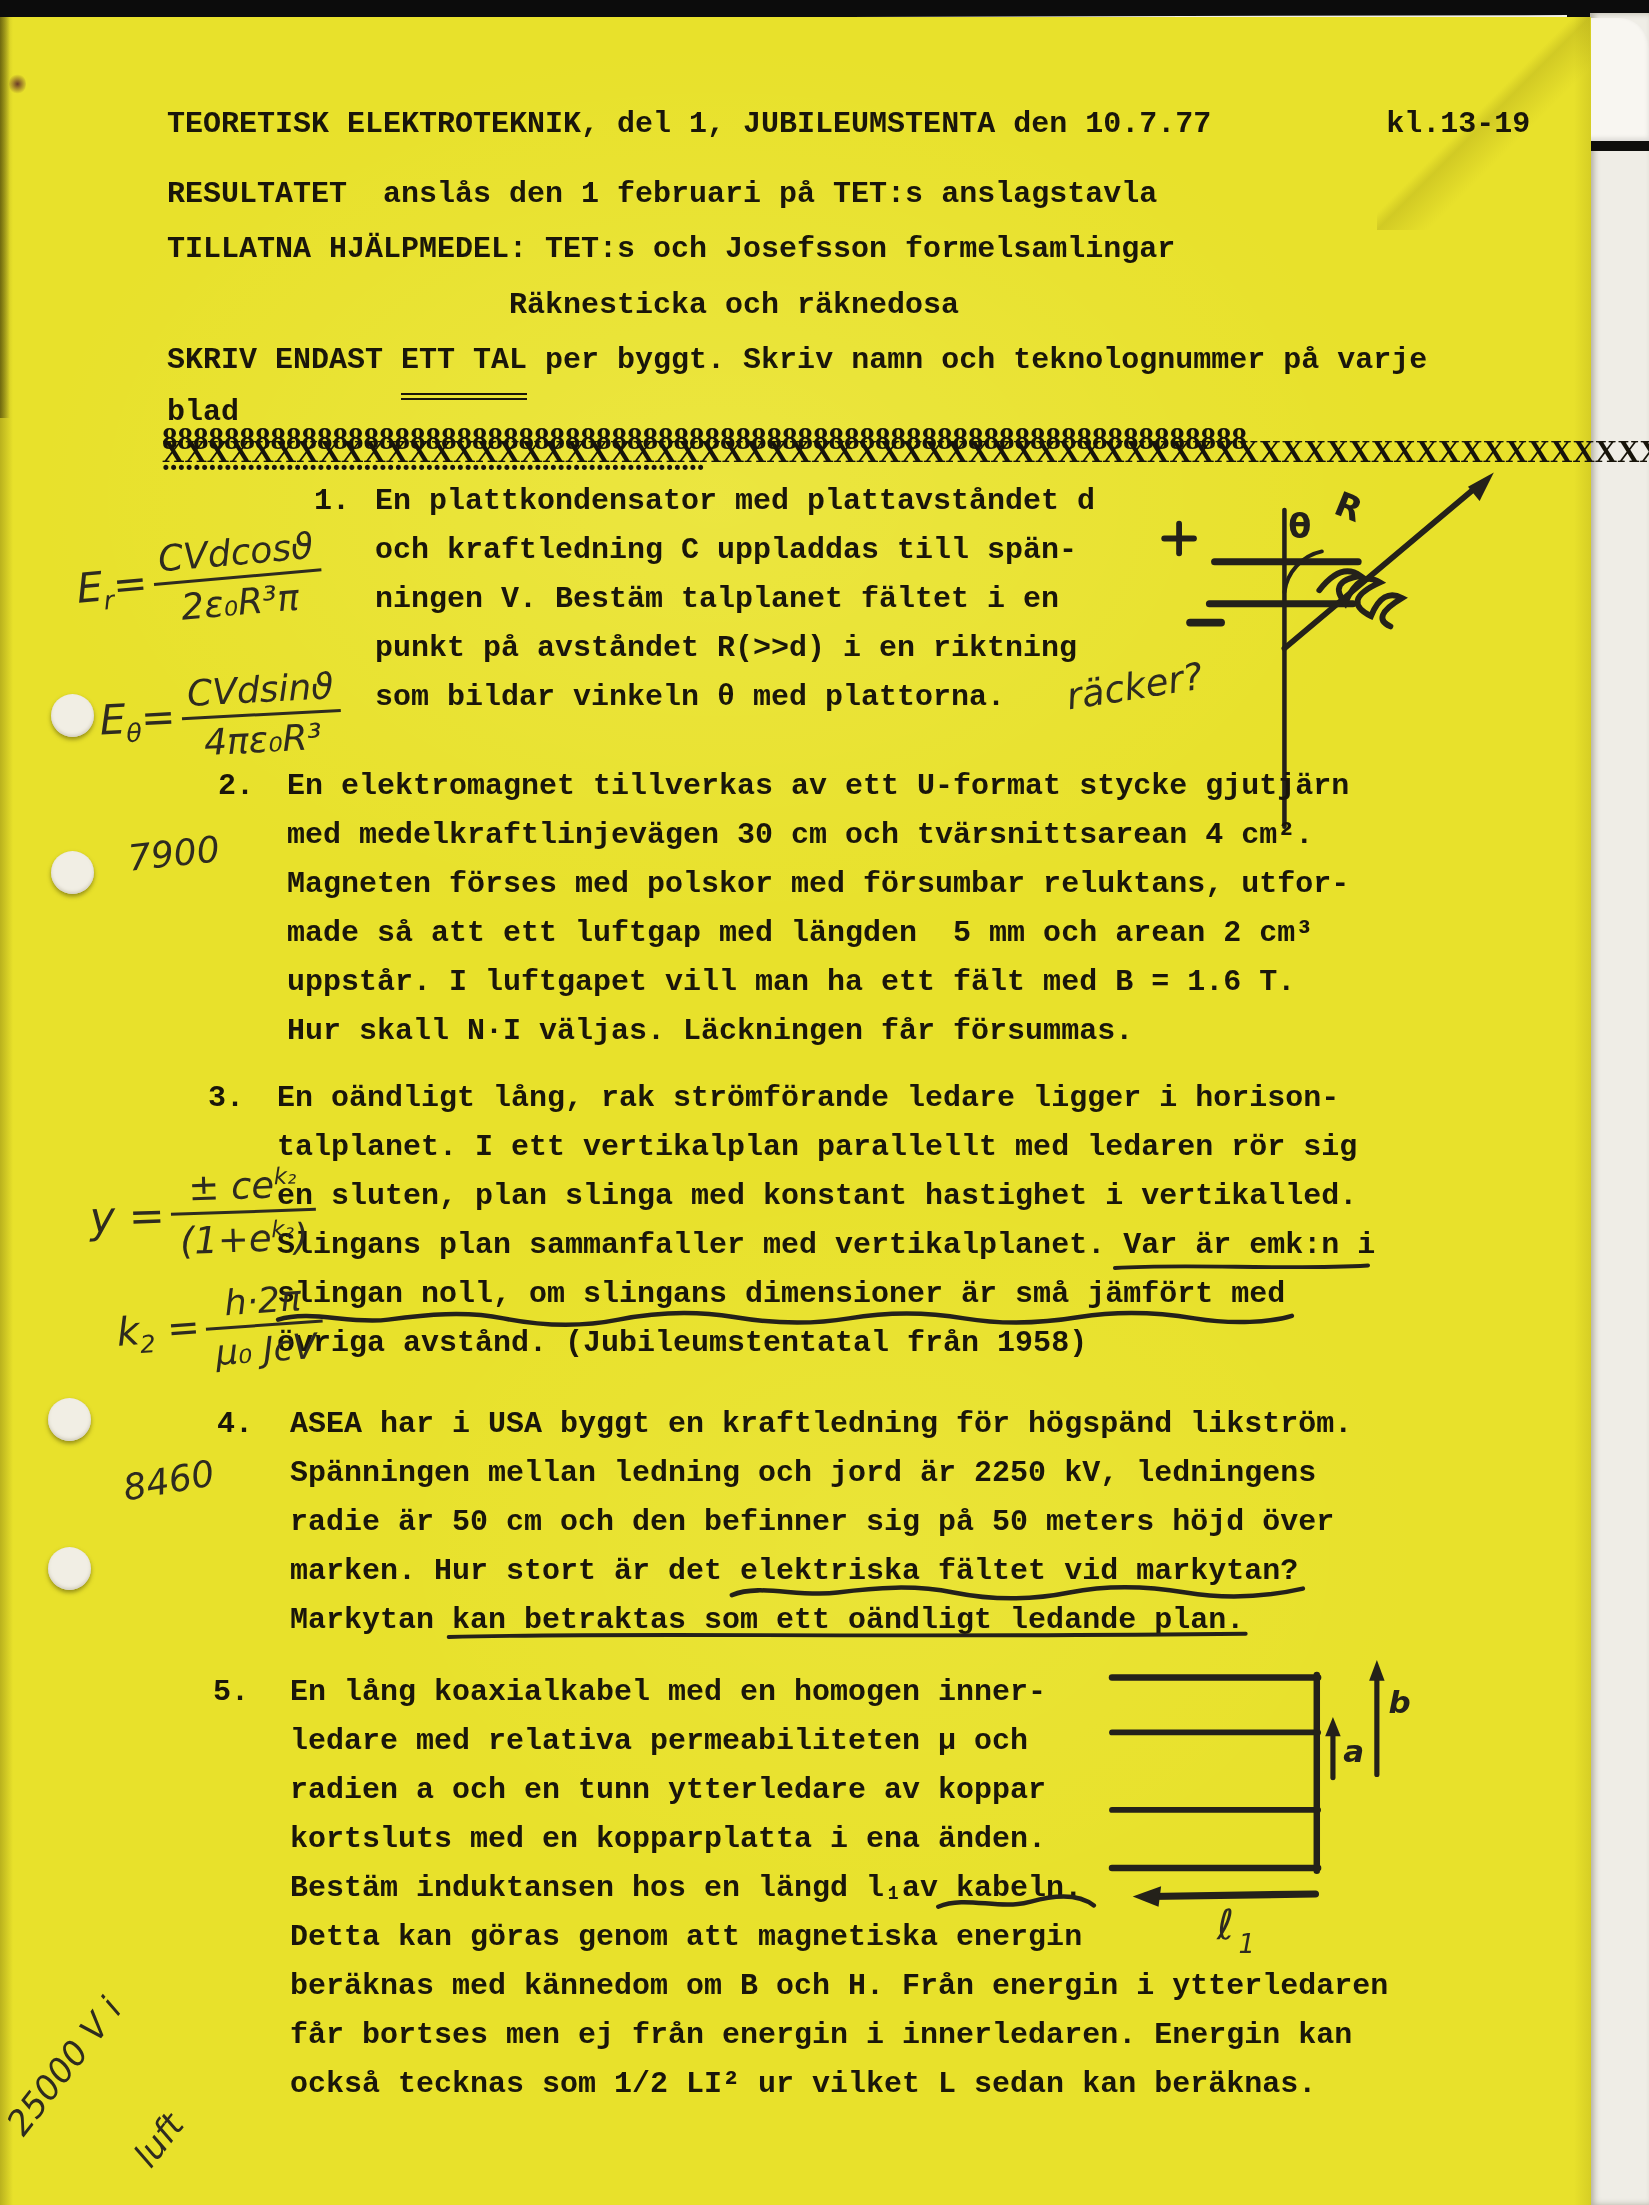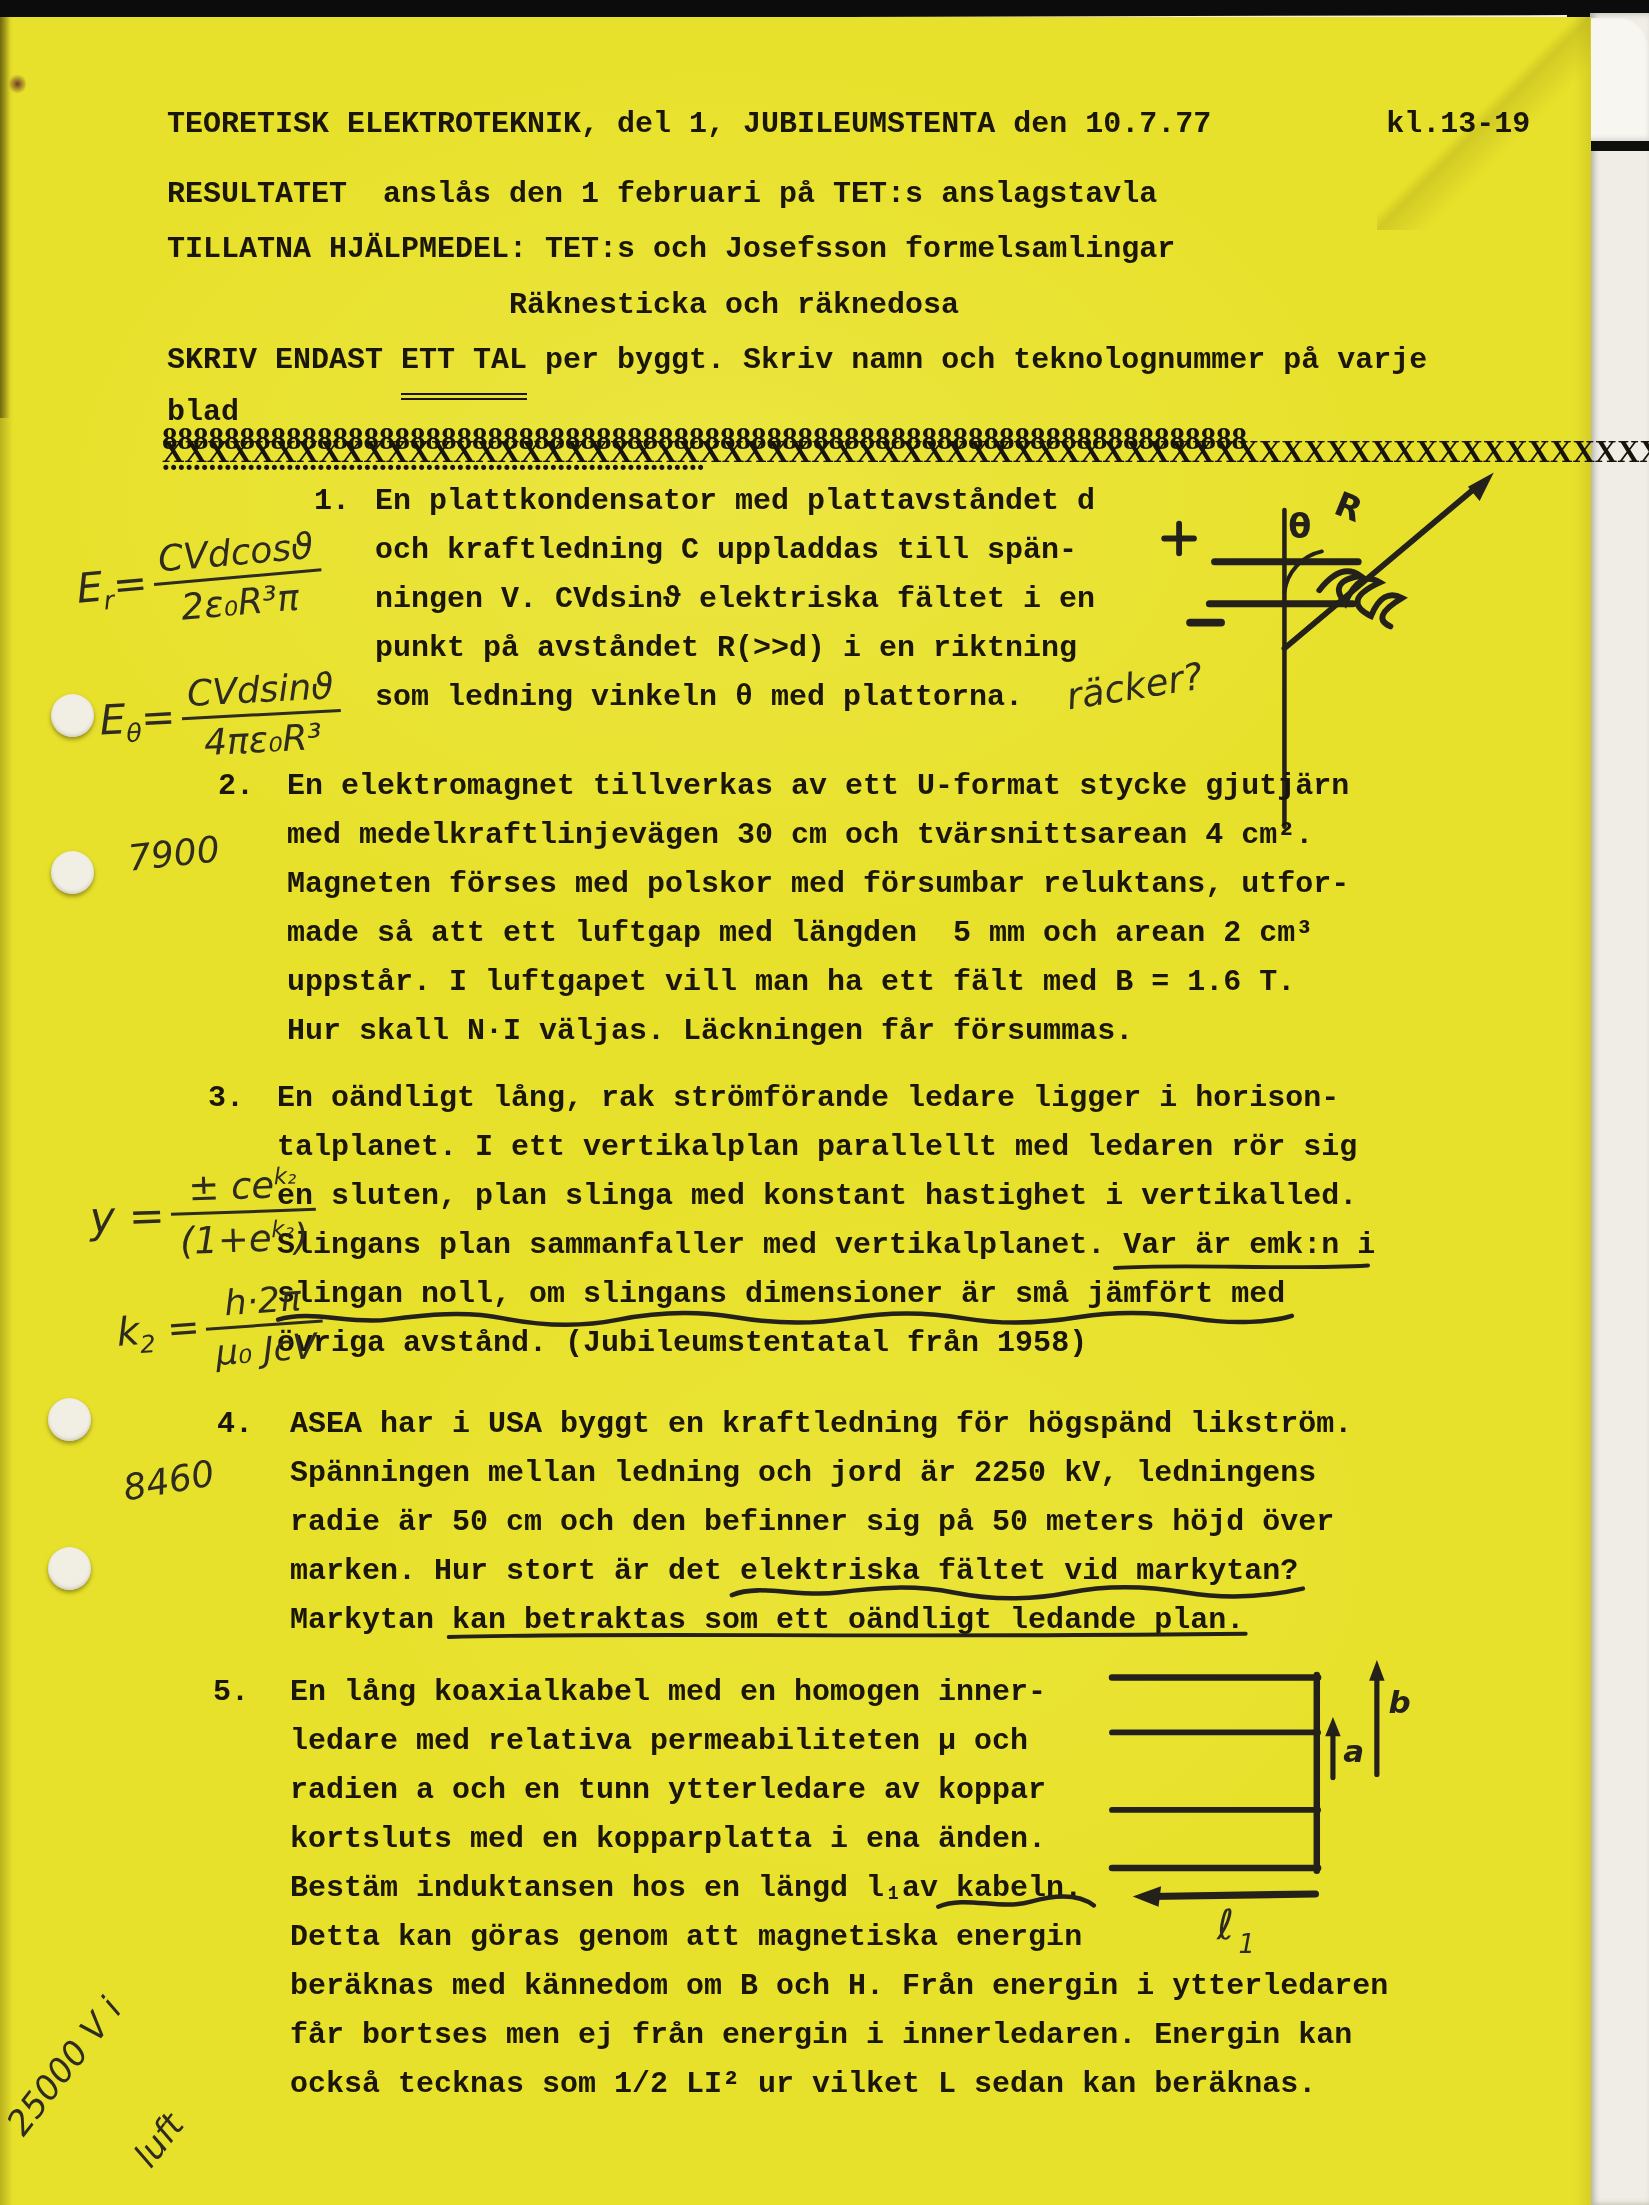--- a/index.html
+++ b/index.html
@@ -81,21 +81,21 @@
     <div class="tw" style="left:167px;top:319px;"><span>SKRIV ENDAST </span><span class="u2">ETT TAL</span><span> per byggt. Skriv namn och teknolognummer på varje</span></div>
     <div class="tw" style="left:167px;top:371px;">blad</div>
 
     <div class="orn">
         <span class="b-top">8888888888888888888888888888888888888888888888888888888888888888888888</span>
         <span class="b-mid">XXXXXXXXXXXXXXXXXXXXXXXXXXXXXXXXXXXXXXXXXXXXXXXXXXXXXXXXXXXXXXXXXXXXXX</span>
         <span class="b-dot">......................................................................</span>
       </div>
 
     <div class="tw" style="left:314px;top:460px;">1.</div>
-    <div class="tw tlines" style="left:363px;top:460px;margin-left:12px;"><div>En plattkondensator med plattavståndet d</div><div>och kraftledning C uppladdas till spän-</div><div>ningen V. CVdsinϑ elektriska fältet i en</div><div>punkt på avståndet R(&gt;&gt;d) i en riktning</div><div>som ledning vinkeln θ med plattorna.</div></div>
+    <div class="tw tlines" style="left:363px;top:460px;margin-left:12px;"><div>En plattkondensator med plattavståndet d</div><div>och kraftledning C uppladdas till spän-</div><div>ningen V. Bestäm talplanet fältet i en</div><div>punkt på avståndet R(&gt;&gt;d) i en riktning</div><div>som bildar vinkeln θ med plattorna.</div></div>
 
     <div class="hand" style="left:7.8px;top:480px;font-size:36px;transform:rotate(-5deg);">
       <span class="flhs" style="font-size:41px;"><span>E</span><sub>r</sub><span>=</span></span><span class="frac"><span class="num">CVdcosϑ</span><span class="den">2ε₀R³π</span></span>
     </div>
     <div class="hand" style="left:31px;top:615px;font-size:36px;transform:rotate(-3deg);">
       <span class="flhs" style="font-size:41px;"><span>E</span><sub>θ</sub><span>=</span></span><span class="frac"><span class="num">CVdsinϑ</span><span class="den">4πε₀R³</span></span>
     </div>
 
     <svg style="left:1066px;top:436px;" width="517" height="414" viewBox="0 0 800 640">
       <line class="ink" x1="338" y1="88" x2="338" y2="578" stroke-width="7"></line>

